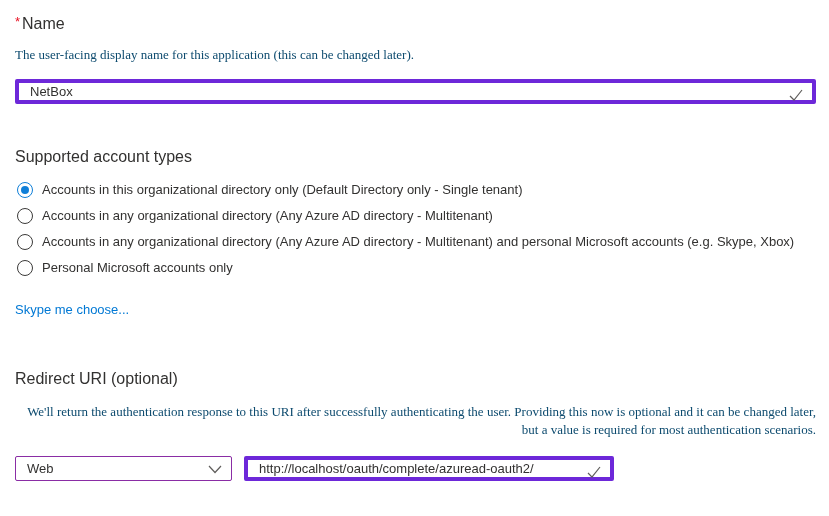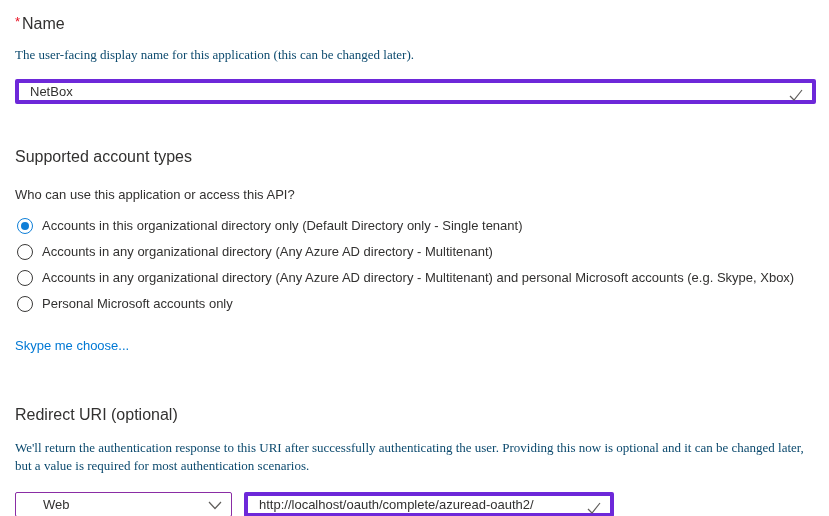--- a/index.html
+++ b/index.html
@@ -91,31 +91,31 @@
   .help-link {
     display: inline-block;
     margin-top: 21px;
     font-size: 13px;
     color: #0078d4;
     text-decoration: none;
     cursor: pointer;
   }
 
   .redirect-section { margin-top: 50px; }
-  .redirect-desc { max-width: 806px; margin-top: 14px; }
+  .redirect-desc { max-width: 806px; margin-top: 14px; text-align: right; }
 
   .uri-row { display: flex; margin-top: 17px; }
   .platform-select {
     position: relative;
     width: 217px; height: 25px;
     border: 1px solid #8a2da5;
     border-radius: 2px;
     display: flex;
     align-items: center;
-    padding-left: 27px;
+    padding-left: 11px;
     font-size: 13px;
     color: #323130;
     cursor: pointer;
     background: #fff;
   }
   .chevron-icon {
     position: absolute;
     right: 9px; top: 6px;
     width: 14px; height: 12px;
     pointer-events: none;
@@ -133,21 +133,20 @@
     <div class="field field-wide">
       <input type="text" value="NetBox" style="">
       <svg class="check-icon" viewBox="0 0 16 16">
         <polyline points="2,9 6,13 14,3" fill="none" stroke="#605e5c" stroke-width="1.2"></polyline>
       </svg>
     </div>
   </div>
 
   <div class="account-section">
     <div class="section-title">Supported account types</div>
-    <div class="question">Who can use this application or access this API?</div>
 
     <div class="radio-group">
       <div class="radio-row selected">
         <span class="radio-outer">
             <span class="radio-dot"></span>
           </span>
         <span class="radio-label">Accounts in this organizational directory only (Default Directory only - Single tenant)</span>
       </div>
       <div class="radio-row">
         <span class="radio-outer">

